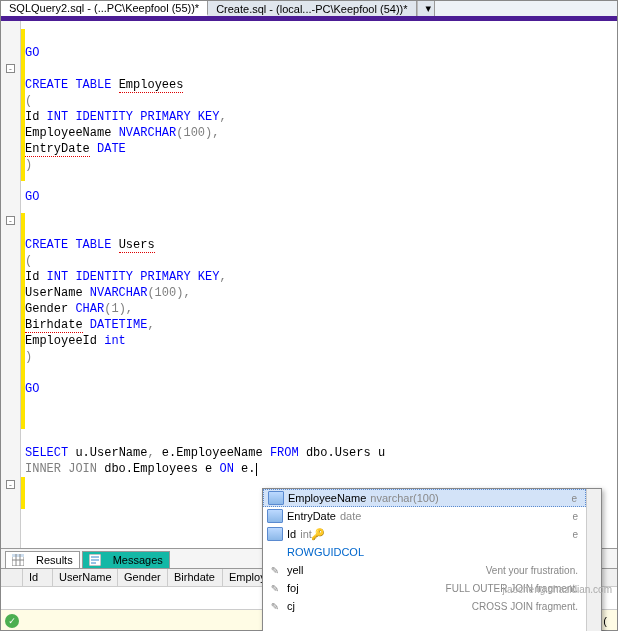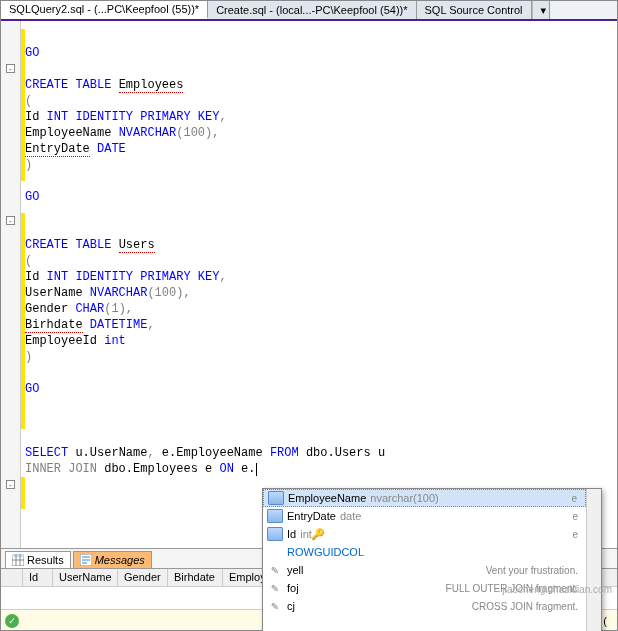--- a/index.html
+++ b/index.html
@@ -8,21 +8,21 @@
   font-size: 12px;
   background: #fff;
   width: 618px;
   height: 631px;
   overflow: hidden;
   border: 1px solid #888;
 }
 .tabs {
   display: flex;
   background: #eef2f7;
-  border-bottom: 2px solid #4c1d95;
+  border-bottom: 5px solid #4c1d95;
   font-family: 'Segoe UI', Tahoma, sans-serif;
   font-size: 11px;
   height: 20px;
 }
 .tab {
   padding: 2px 8px;
   border-right: 1px solid #999;
   background: #e0e6ed;
   cursor: pointer;
   display: flex;
@@ -145,24 +145,24 @@
   background: #f5f5f5;
   height: 20px;
 }
 .rtab {
   padding: 2px 6px;
   border: 1px solid #999;
   border-bottom: none;
   background: #fff;
   display: flex;
   align-items: flex-start;
-  gap: 3px;
+  gap: 12px;
   font-size:11px;
 }
-.rtab.inactive { background: #fdba74; font-style: italic; }
+.rtab.inactive { background: #14b8a6; }
 .ricon { width:12px;height:12px; }
 .grid-header {
   display: flex;
   background: #f0f0f0;
   border-bottom: 1px solid #ccc;
   height: 18px;
 }
 .gh-cell {
   border-right: 1px solid #ccc;
   padding: 2px 6px;
@@ -208,23 +208,20 @@
 </style>
 </head>
 <body>
 
 <div class="tabs">
   <div class="tab active">
       <span>SQLQuery2.sql - (...PC\Keepfool (55))*</span>
     </div>
   <div class="tab">
       <span>Create.sql - (local...-PC\Keepfool (54))*</span>
-    </div>
-  <div class="tab">
-      <span>SQL Source Control</span>
     </div>
   <div class="tab tab-dd">▾</div>
 </div>
 
 <div class="editor">
   <div class="gutter"></div>
   <div class="yellow-bar" style="top:8px;height:152px"></div>
   <div class="yellow-bar" style="top:192px;height:216px"></div>
   <div class="yellow-bar" style="top:456px;height:32px"></div>
   <div class="fold" style="top:43px">-</div>

